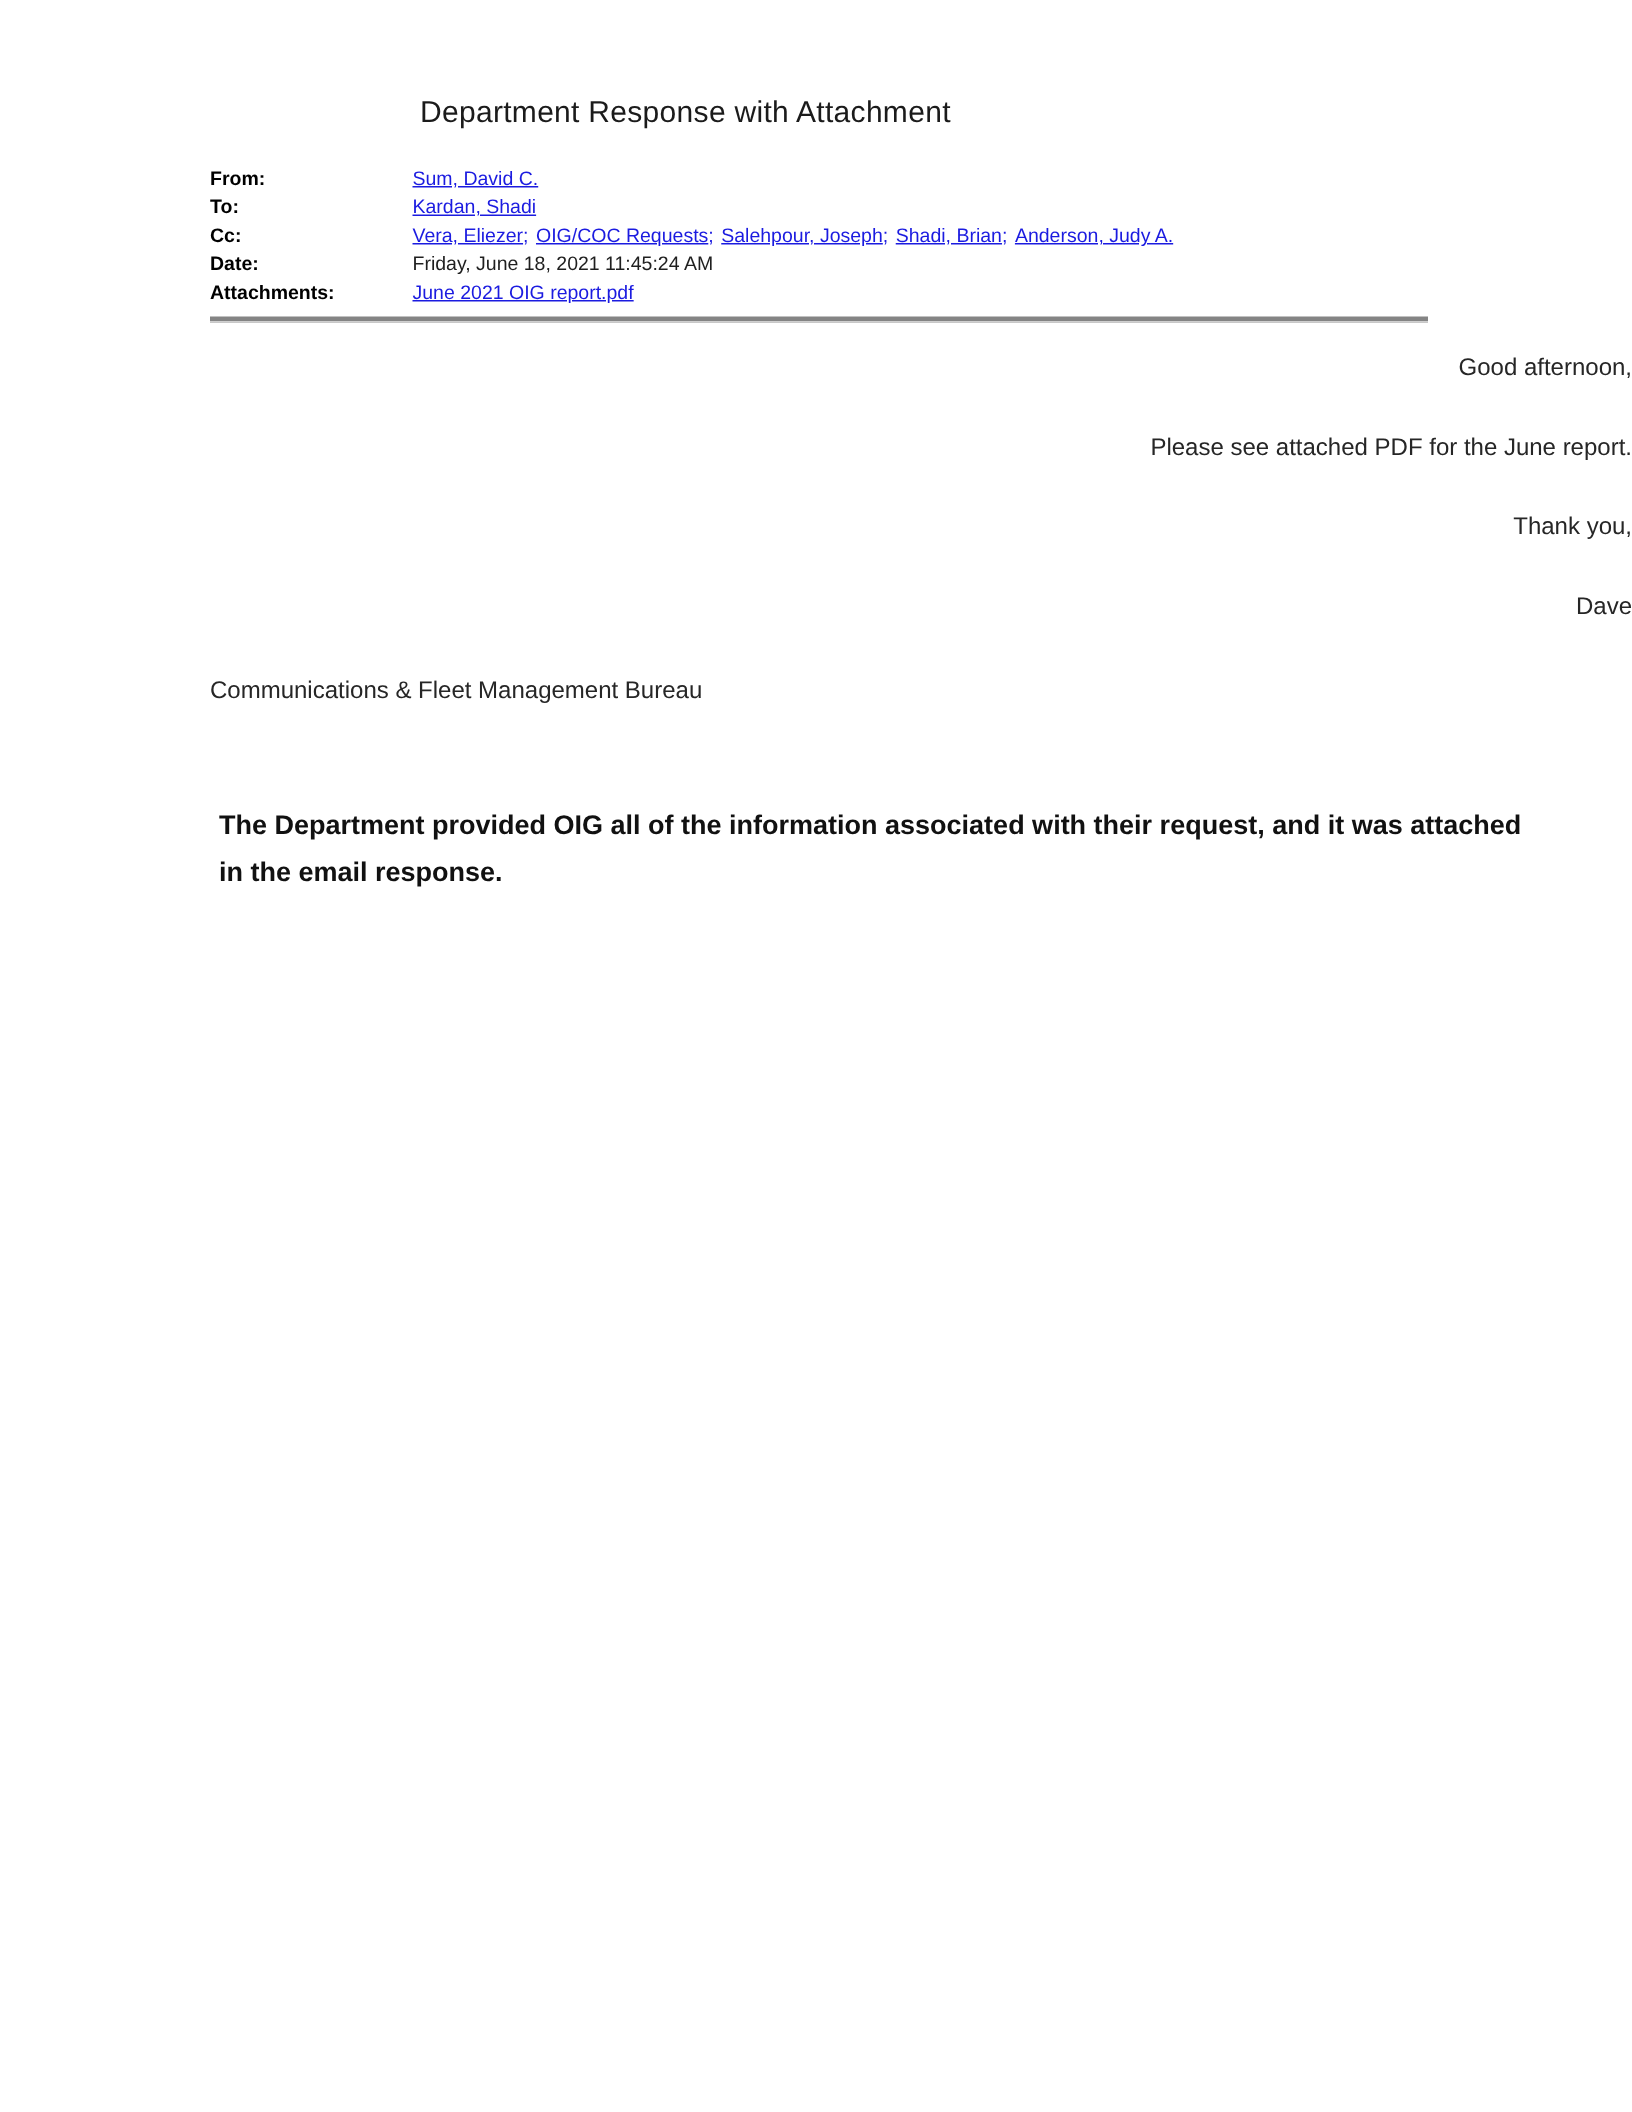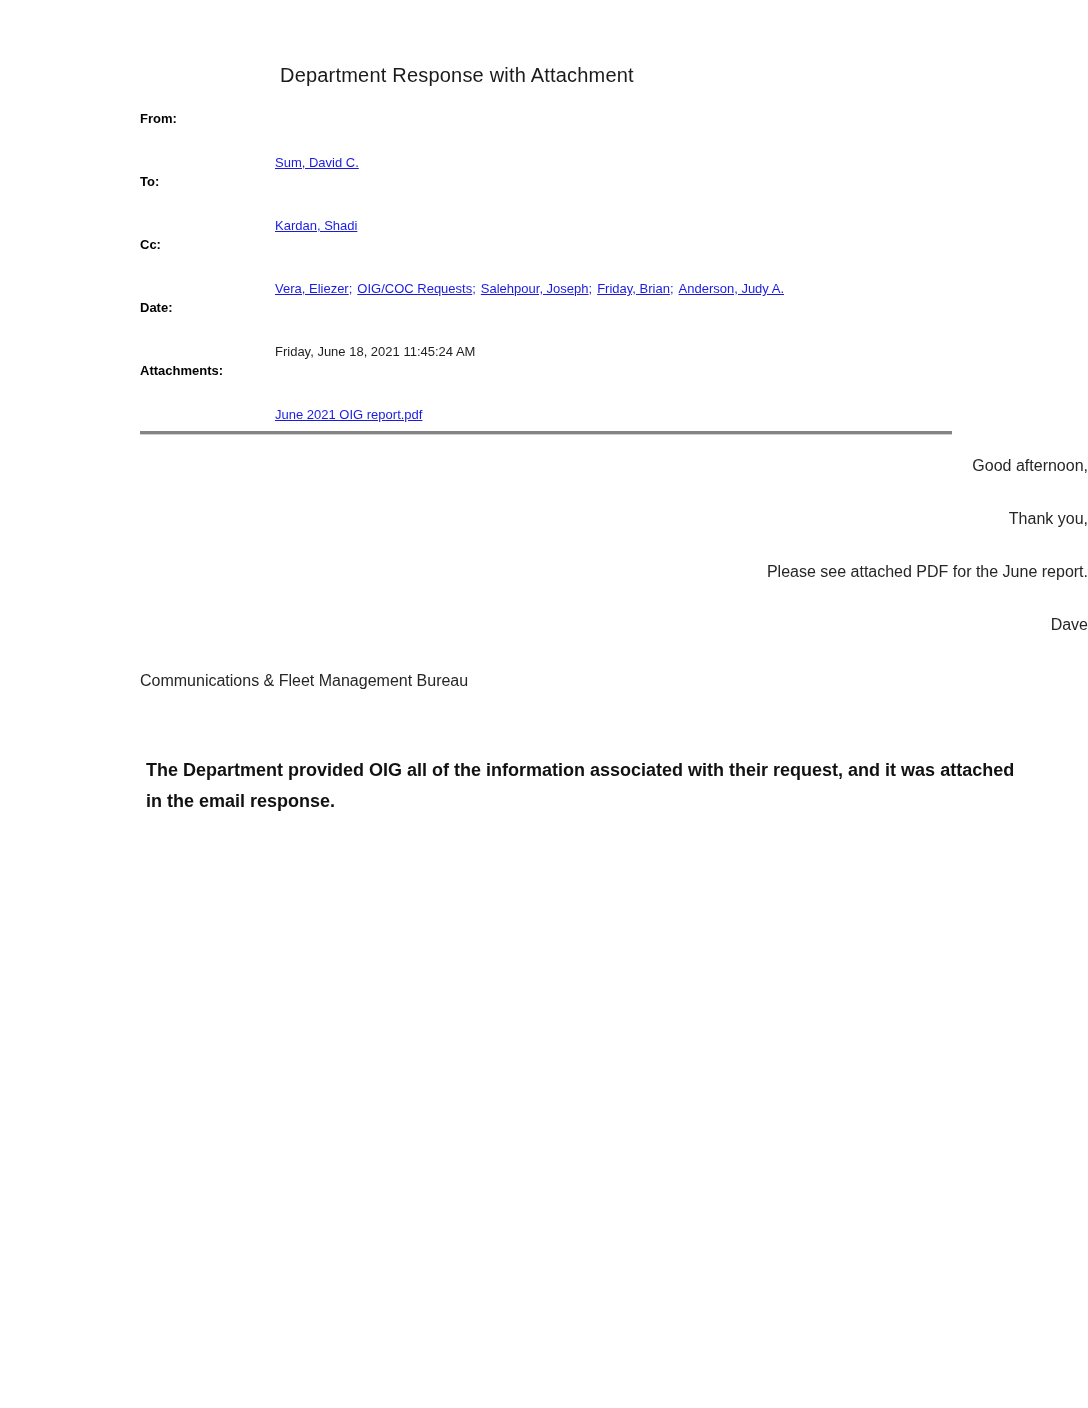--- a/index.html
+++ b/index.html
@@ -34,21 +34,20 @@
     align-items: flex-start;
   }
   .hlabel {
     width: 135px;
     flex: 0 0 135px;
     font-weight: bold;
     color: #000000;
   }
   .hvalue {
     color: #1f1f1f;
-    margin-top: 44px;
   }
   .lnk {
     color: #1b1be0;
     text-decoration: underline;
     cursor: pointer;
   }
   .semi {
     color: #1b1be0;
     text-decoration: none;
     margin-right: 5px;
@@ -102,21 +101,21 @@
     <div class="hrow">
       <div class="hlabel">To:</div>
       <div class="hvalue">
         <a class="lnk">Kardan, Shadi</a>
       </div>
     </div>
 
     <div class="hrow">
       <div class="hlabel">Cc:</div>
       <div class="hvalue">
-        <a class="lnk">Vera, Eliezer</a><span class="semi">;</span><a class="lnk">OIG/COC Requests</a><span class="semi">;</span><a class="lnk">Salehpour, Joseph</a><span class="semi">;</span><a class="lnk">Friday, Brian</a><span class="semi">;</span><a class="lnk">Anderson, Judy A.</a>
+        <a class="lnk">Vera, Eliezer</a><span class="semi">;</span><a class="lnk">OIG/COC Requests</a><span class="semi">;</span><a class="lnk">Salehpour, Joseph</a><span class="semi">;</span><a class="lnk">Shadi, Brian</a><span class="semi">;</span><a class="lnk">Anderson, Judy A.</a>
       </div>
     </div>
 
 
     <div class="hrow">
       <div class="hlabel">Date:</div>
       <div class="hvalue">Friday, June 18, 2021 11:45:24 AM</div>
     </div>
 
     <div class="hrow">
@@ -125,22 +124,22 @@
         <a class="lnk">June 2021 OIG report.pdf</a>
       </div>
     </div>
 
   </div>
 
   <div class="separator-bar"></div>
 
   <div class="email-body">
     <p class="para">Good afternoon,</p>
+    <p class="para">Please see attached PDF for the June report.</p>
     <p class="para">Thank you,</p>
-    <p class="para">Please see attached PDF for the June report.</p>
     <p class="para">Dave</p>
 
     <div>
       <p class="sig-line">Communications &amp; Fleet Management Bureau</p>
     </div>
   </div>
 
   <p class="annotation">The Department provided OIG all of the information associated with their request, and it was attached in the email response.</p>
 
 </div>

